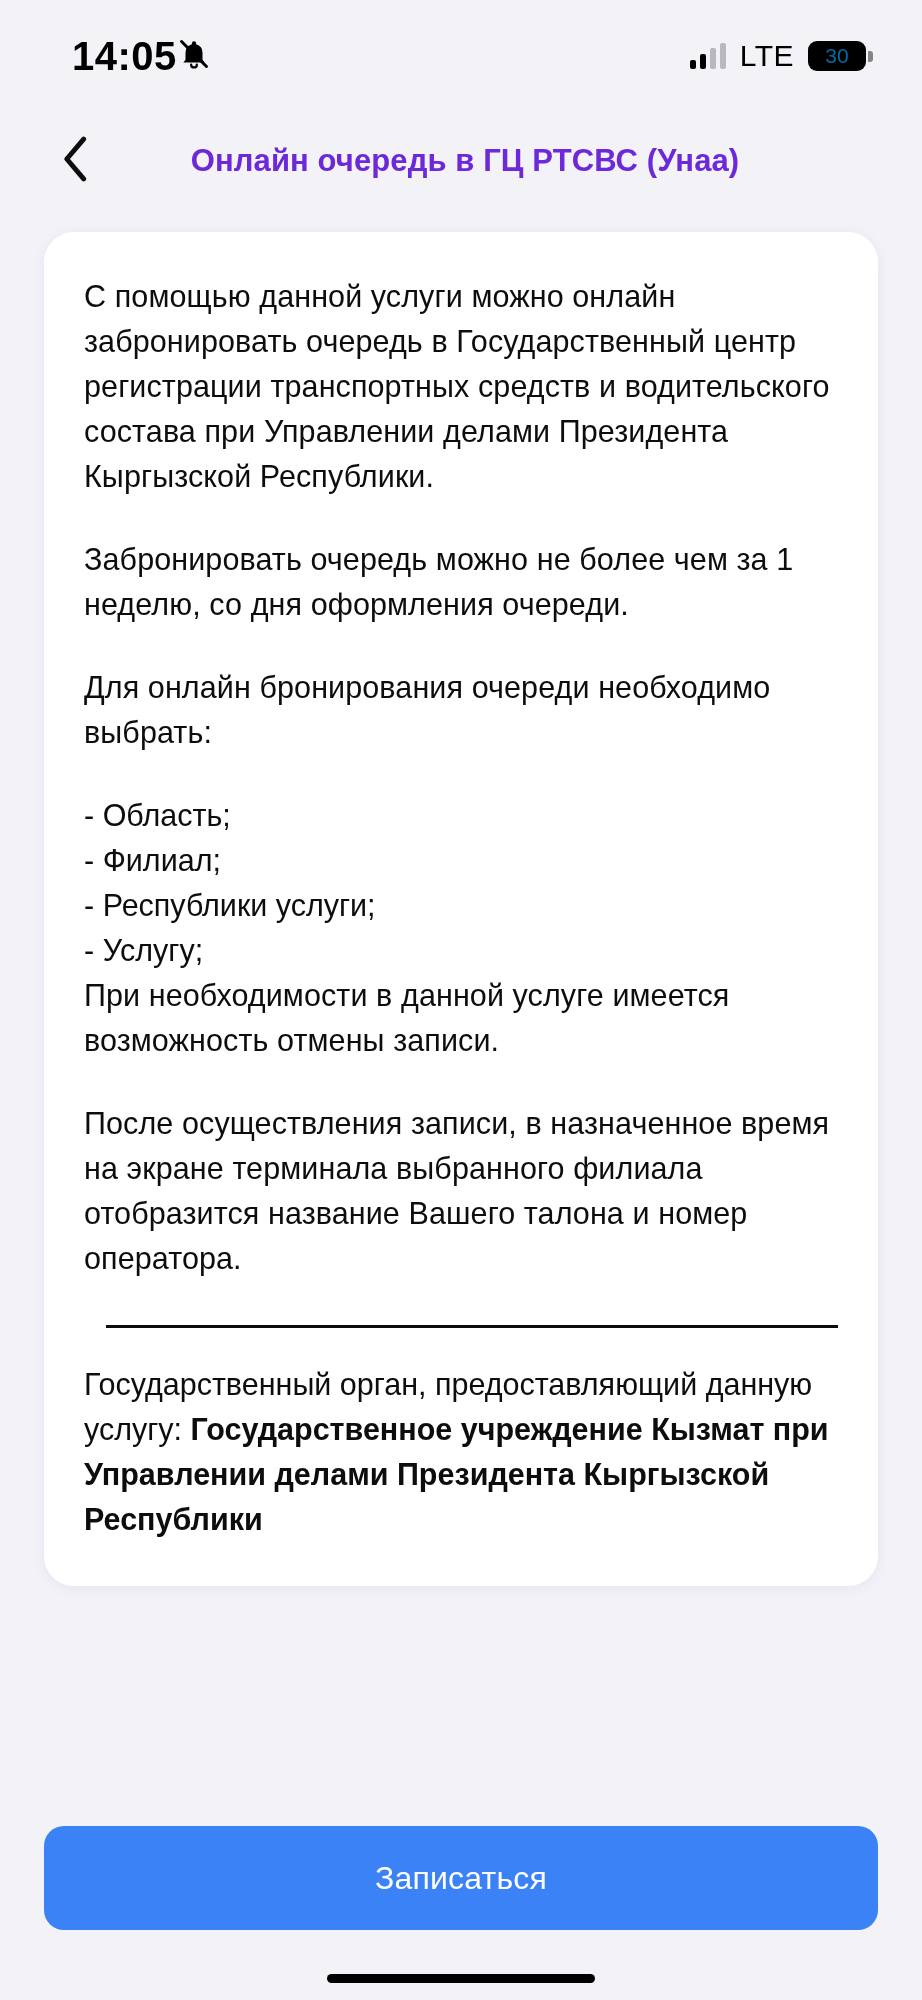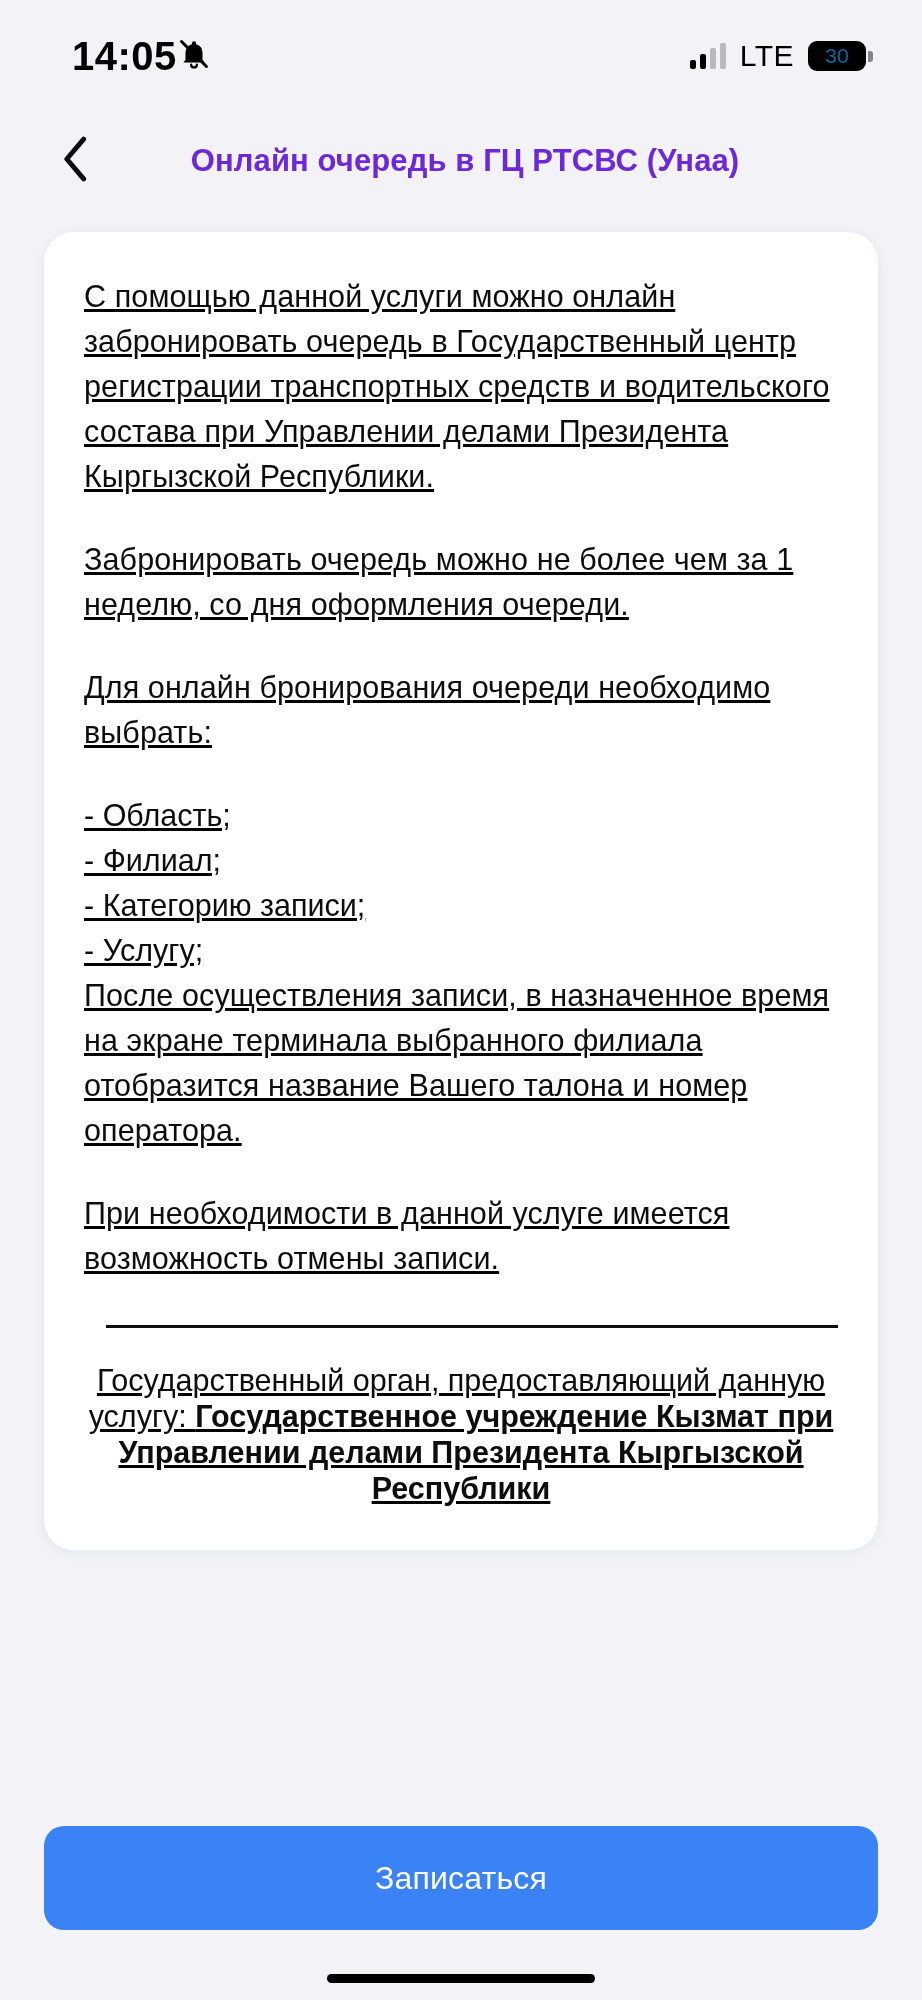--- a/index.html
+++ b/index.html
@@ -121,21 +121,20 @@
     color: #6d28d9;
     letter-spacing: 0.1px;
     padding-right: 56px;
   }
 
   
   .content-scroll {
     flex: 1;
     padding: 22px 44px 0 44px;
     overflow: hidden;
-    text-decoration: underline;
   }
   .info-card {
     background: #fff;
     border-radius: 30px;
     padding: 42px 40px 44px 40px;
     box-shadow: 0 2px 14px rgba(30, 60, 120, 0.06);
   }
   .para {
     font-size: 30.5px;
     line-height: 45px;
@@ -151,23 +150,22 @@
   }
   .list-block div { white-space: pre; }
   .divider {
     height: 3px;
     background: #0d0d0d;
     margin: 44px 0 34px 22px;
     width: calc(100% - 22px);
   }
   .authority {
     font-size: 30.5px;
-    line-height: 36px;
+    line-height: 45px;
     color: #0d0d0d;
-    text-align: center;
   }
   .authority b { font-weight: 700; }
 
   
   .bottom-area {
     flex: 0 0 auto;
     padding: 0 44px 26px 44px;
   }
   .primary-button {
     width: 100%;
@@ -239,25 +237,25 @@
   </div>
 
   <div class="content-scroll">
     <div class="info-card">
       <p class="para">С помощью данной услуги можно онлайн забронировать очередь в Государственный центр регистрации транспортных средств и водительского состава при Управлении делами Президента Кыргызской Республики.</p>
       <p class="para">Забронировать очередь можно не более чем за 1 неделю, со дня оформления очереди.</p>
       <p class="para">Для онлайн бронирования  очереди необходимо выбрать:</p>
       <div class="list-block">
         <div>- Область;</div>
         <div>- Филиал;</div>
-        <div>- Категорию записи;</div>
+        <div>- Республики услуги;</div>
         <div>- Услугу;</div>
       </div>
+      <p class="para">При необходимости в данной услуге имеется возможность отмены записи.</p>
       <p class="para">После осуществления записи, в назначенное время на экране терминала выбранного филиала отобразится название Вашего талона и номер оператора.</p>
-      <p class="para">При необходимости в данной услуге имеется возможность отмены записи.</p>
       <div class="divider"></div>
       <p class="authority"><span>Государственный орган, предоставляющий данную услугу: </span><b>Государственное учреждение Кызмат при Управлении делами Президента Кыргызской Республики</b></p>
     </div>
   </div>
 
   <div class="bottom-area">
     <button class="primary-button">Записаться</button>
   </div>
 
   <div class="home-indicator-wrap">

